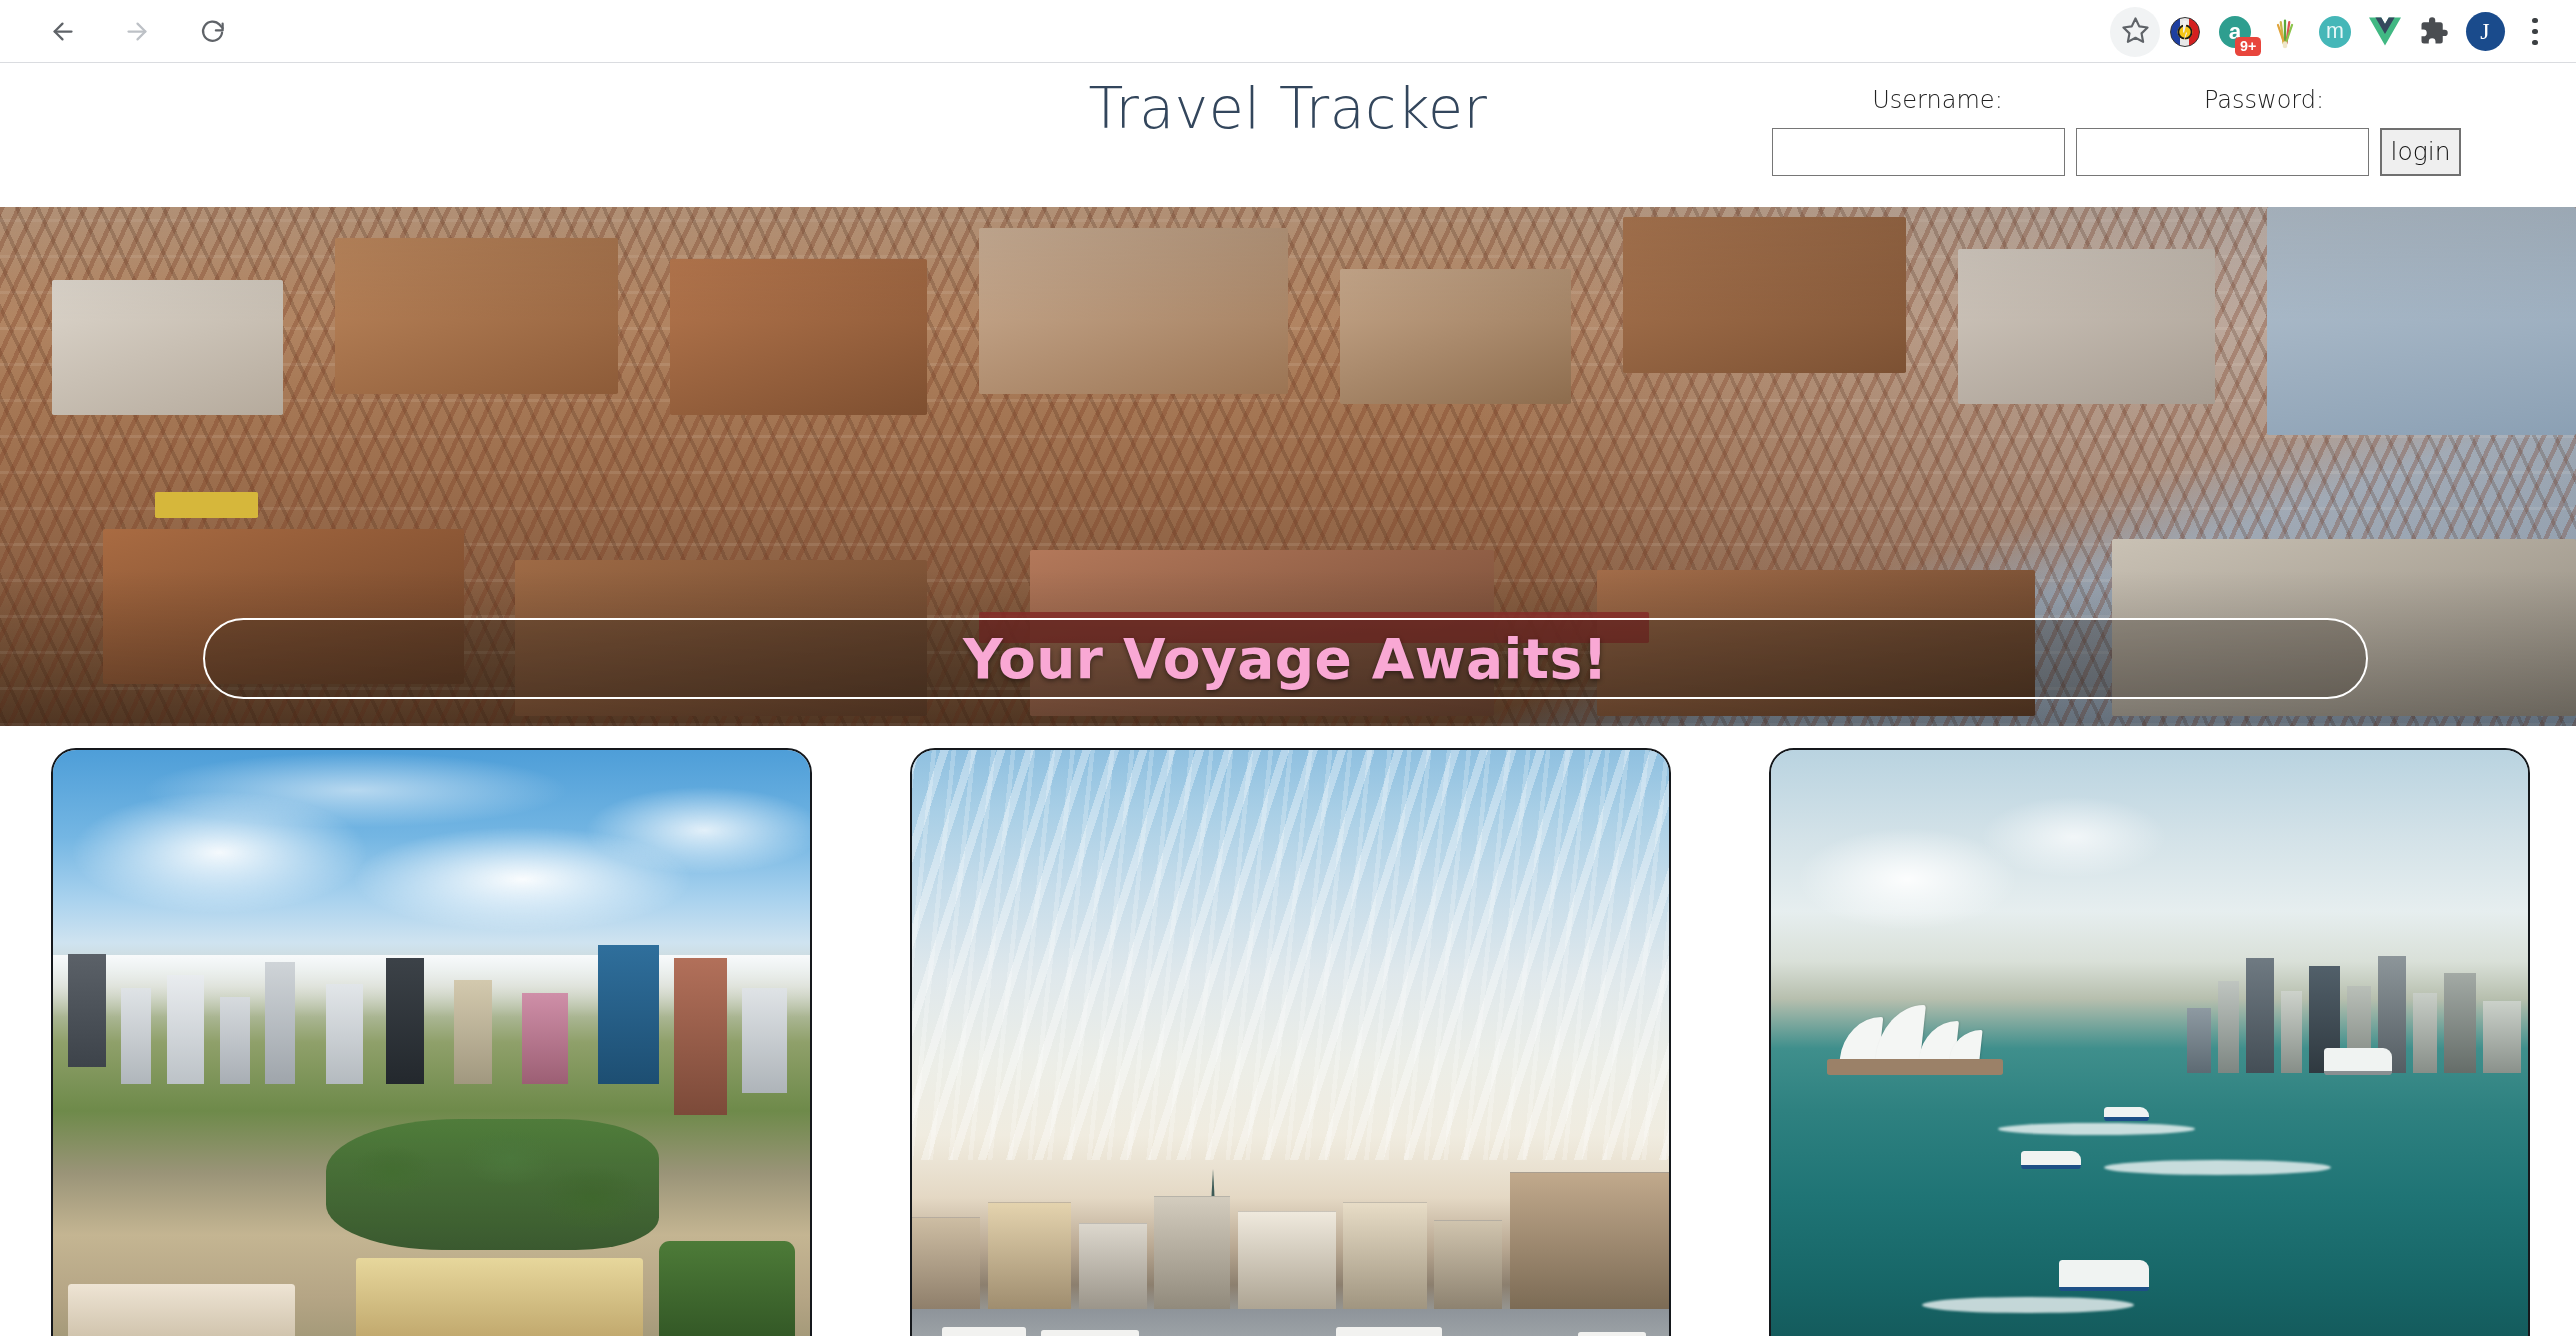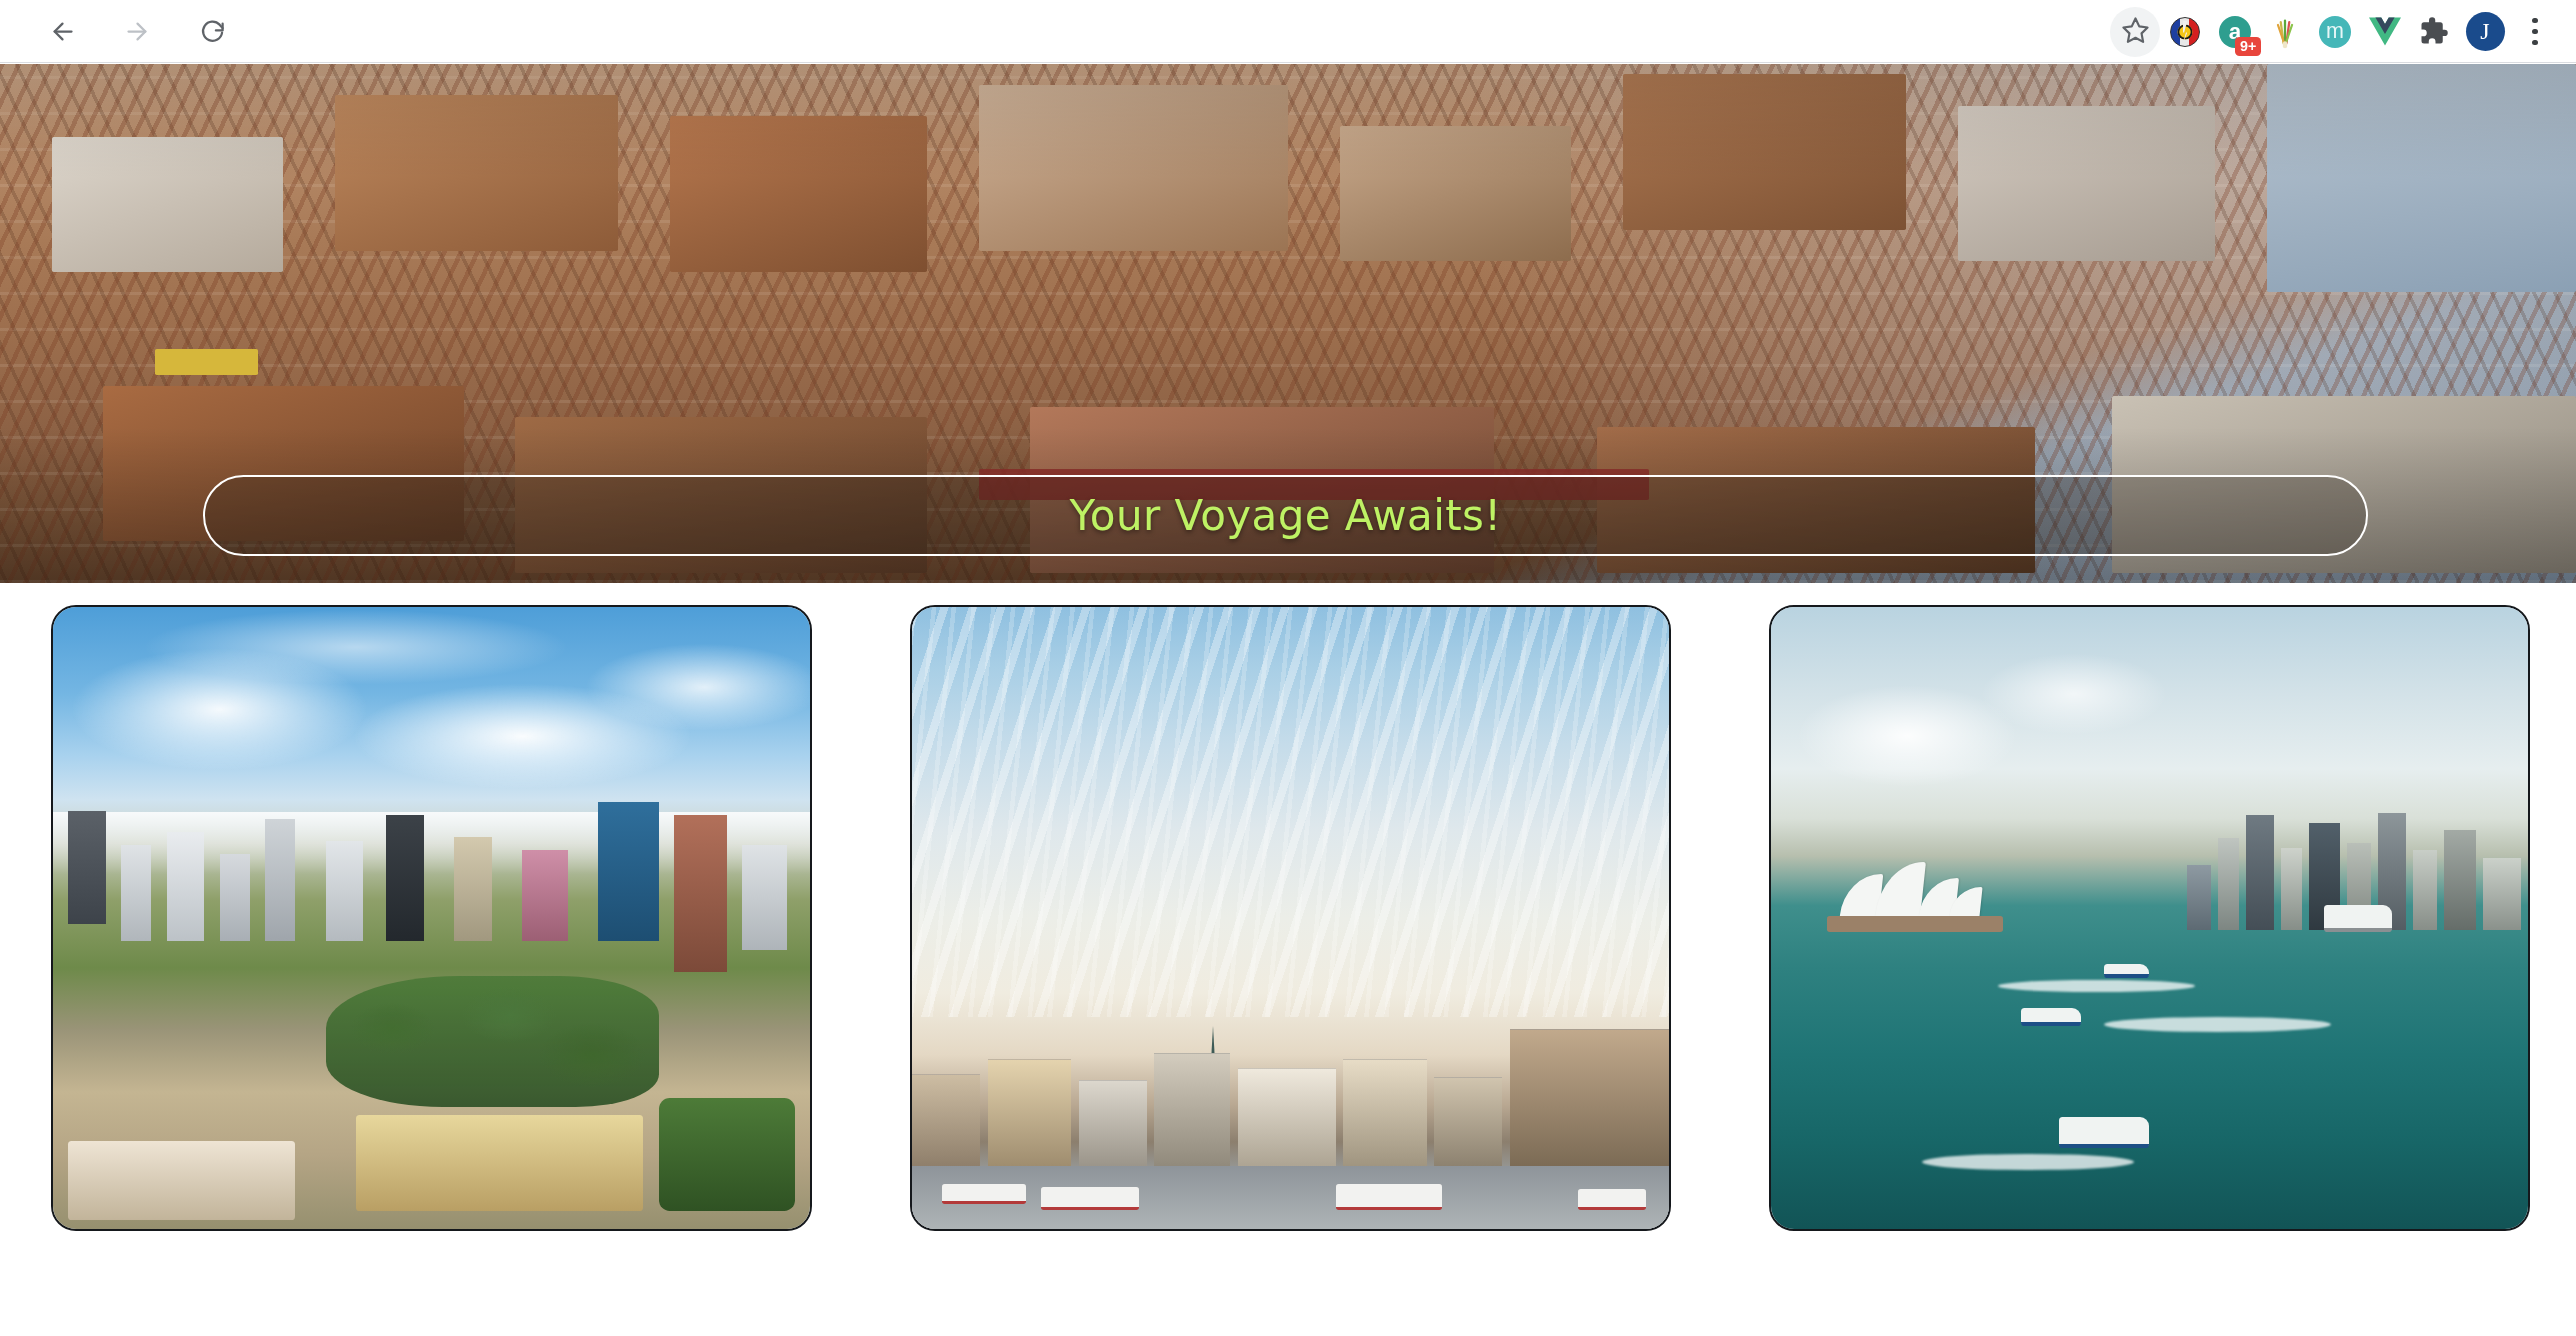--- a/index.html
+++ b/index.html
@@ -298,23 +298,23 @@
     height: 81px;
     border: 2.7px solid #ffffff;
     border-radius: 41px;
     background: rgba(40,30,25,0.26);
     display: flex;
     align-items: center;
     justify-content: center;
   }
   .hero-banner-text {
     font-family: "DejaVu Sans", sans-serif;
-    font-weight: 400;
-    font-size: 42px;
-    color: #bef264;
+    font-weight: 700;
+    font-size: 55px;
+    color: #f9a8d4;
     letter-spacing: 0.4px;
     text-shadow: 0 1.8px 5.4px rgba(0,0,0,0.45);
     white-space: nowrap;
   }
 
   
   .cards {
     position: relative;
     padding: 36px 0 0 0;
     height: 608px;
@@ -541,20 +541,35 @@
           <i></i>
           <i></i>
           <i></i>
         </span>
     </div>
   </div>
 </div>
 
 <div class="page">
 
+  <div class="site-header">
+    <div class="site-title">Travel Tracker</div>
+
+    <div class="login-area">
+      <div class="login-labels">
+        <span class="lbl-user">Username:</span>
+        <span class="lbl-pass">Password:</span>
+      </div>
+      <div class="login-row">
+        <input class="login-input" type="text" value="" placeholder="" style="">
+        <input class="login-input" type="password" value="" placeholder="" style="">
+        <button class="login-btn">login</button>
+      </div>
+    </div>
+  </div>
 
   <div class="hero">
     <div class="hero-photo"></div>
     <div class="hero-roofs"></div>
     <div class="hero-blocks">
       <div class="hblk" style="left:2%;  top:14%; width:9%;  height:26%; background:linear-gradient(160deg,#ddd6cc,#b5aa9c);"></div>
       <div class="hblk" style="left:13%; top:6%;  width:11%; height:30%; background:linear-gradient(160deg,#c08a5f,#8d5b38);"></div>
       <div class="hblk" style="left:26%; top:10%; width:10%; height:30%; background:linear-gradient(160deg,#b9794f,#7e4f30);"></div>
       <div class="hblk" style="left:38%; top:4%;  width:12%; height:32%; background:linear-gradient(160deg,#d0b49a,#9b7453);"></div>
       <div class="hblk" style="left:52%; top:12%; width:9%;  height:26%; background:linear-gradient(160deg,#c8a98c,#8d6c4d);"></div>

